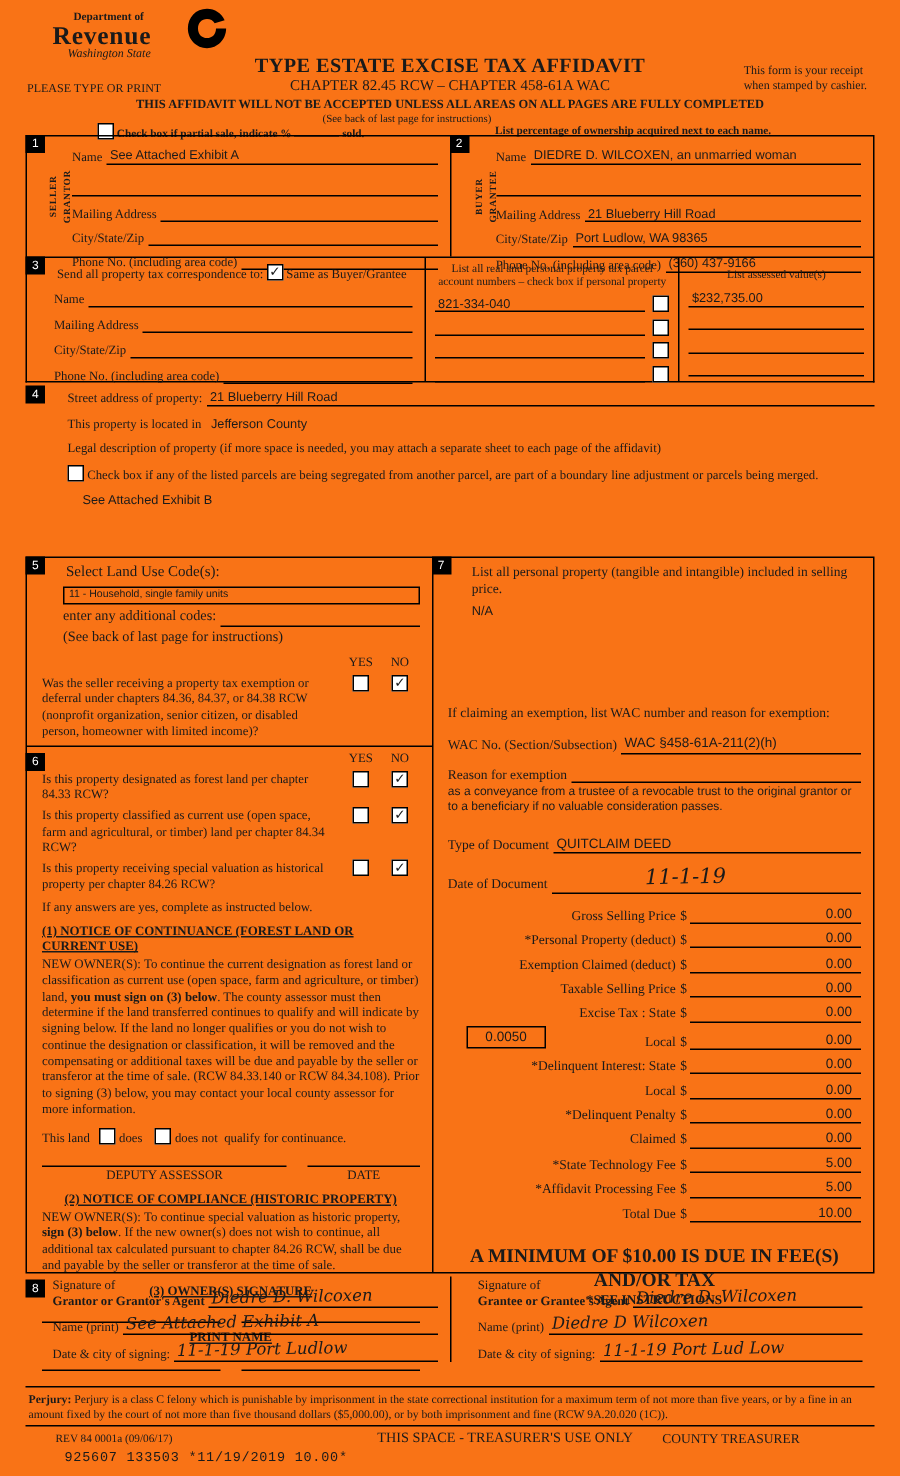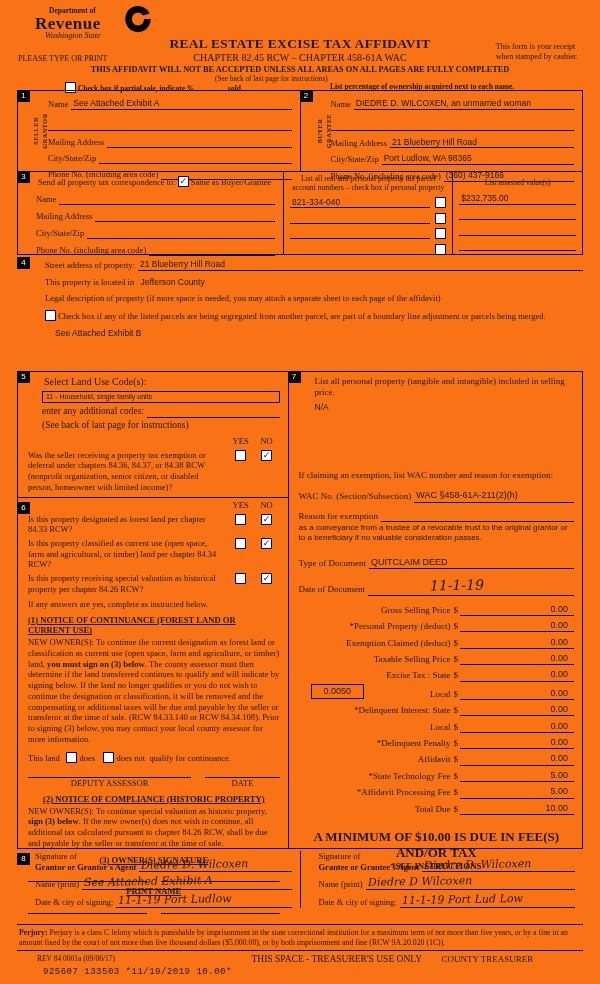--- a/index.html
+++ b/index.html
@@ -101,21 +101,21 @@
 
   <div class="hdr">
     <div class="logo">
       <div class="dept">Department of</div>
       <div class="rev">Revenue</div>
       <div class="wa">Washington State</div>
       <svg width="30" height="30" viewBox="0 0 24 24">
         <path d="M12 1.5 C6 1.5 1.8 6.2 1.8 12 C1.8 17.8 6.4 22.5 12 22.5 C17.6 22.5 22.2 17.8 22.2 12 L16.8 12 C16.8 15 14.9 17.1 12 17.1 C9.1 17.1 7.2 15 7.2 12 C7.2 9 9.1 6.9 12 6.9 C13.8 6.9 15.3 7.7 16.1 9.2 L21.4 7.6 C19.8 4 16.2 1.5 12 1.5 Z" fill="#000"></path>
       </svg>
     </div>
-    <div class="title">REAL ESTATE EXCISE TAX AFFIDAVIT</div>
+    <div class="title">TYPE ESTATE EXCISE TAX AFFIDAVIT</div>
     <div class="subtitle">CHAPTER 82.45 RCW – CHAPTER 458-61A WAC</div>
     <div class="receipt">
       <div>This form is your receipt</div>
       <div>when stamped by cashier.</div>
     </div>
     <div class="typeprint">PLEASE TYPE OR PRINT</div>
     <div class="warn">THIS AFFIDAVIT WILL NOT BE ACCEPTED UNLESS ALL AREAS ON ALL PAGES ARE FULLY COMPLETED</div>
     <div class="seeback">(See back of last page for instructions)</div>
     <div class="partial">
       <span class="cb"></span>
@@ -404,21 +404,21 @@
               <span class="ml">Local</span>
               <span class="md">$</span>
               <span class="mv sans">0.00</span>
             </div>
           <div class="mrow">
               <span class="ml">*Delinquent Penalty</span>
               <span class="md">$</span>
               <span class="mv sans">0.00</span>
             </div>
           <div class="mrow">
-              <span class="ml">Affidavit</span>
+              <span class="ml">Claimed</span>
               <span class="md">$</span>
               <span class="mv sans">0.00</span>
             </div>
           <div class="mrow">
               <span class="ml">*State Technology Fee</span>
               <span class="md">$</span>
               <span class="mv sans">5.00</span>
             </div>
           <div class="mrow">
               <span class="ml">*Affidavit Processing Fee</span>

